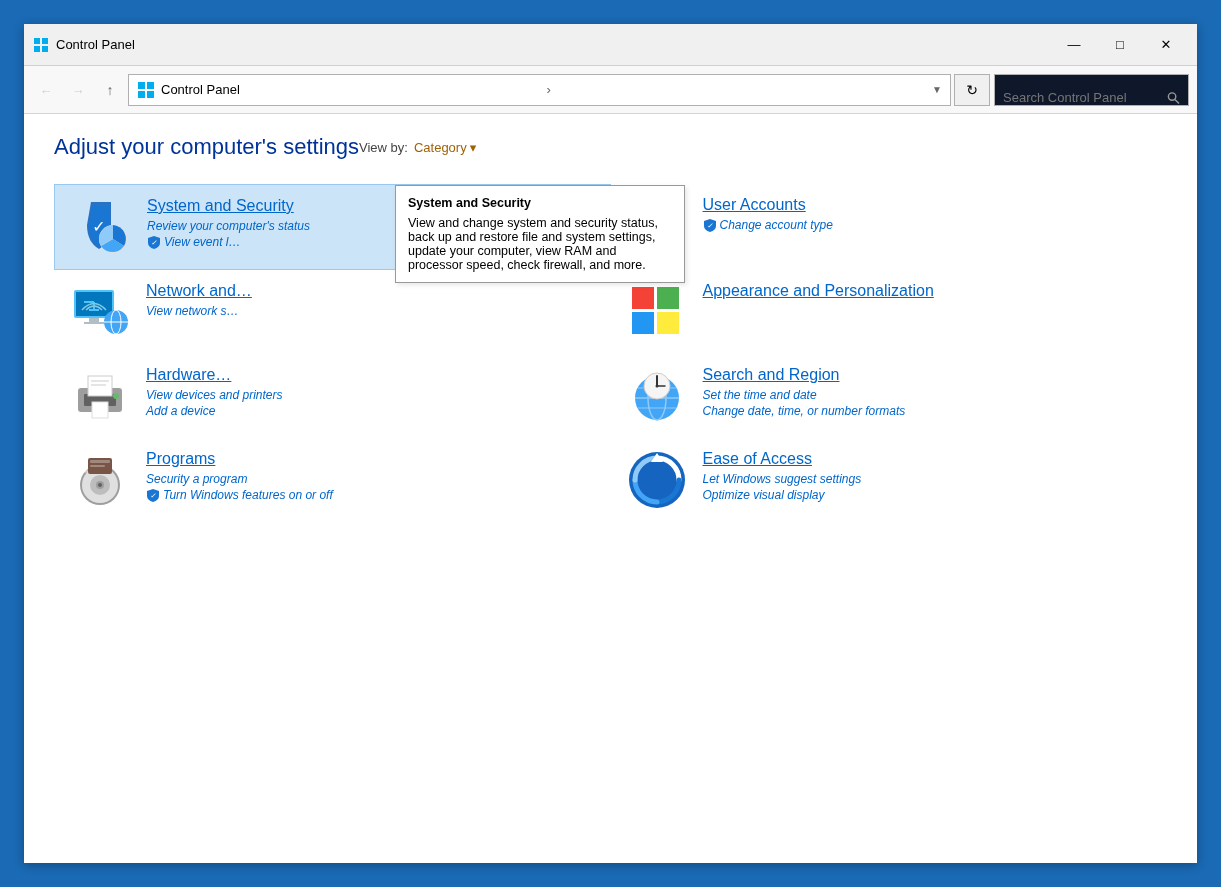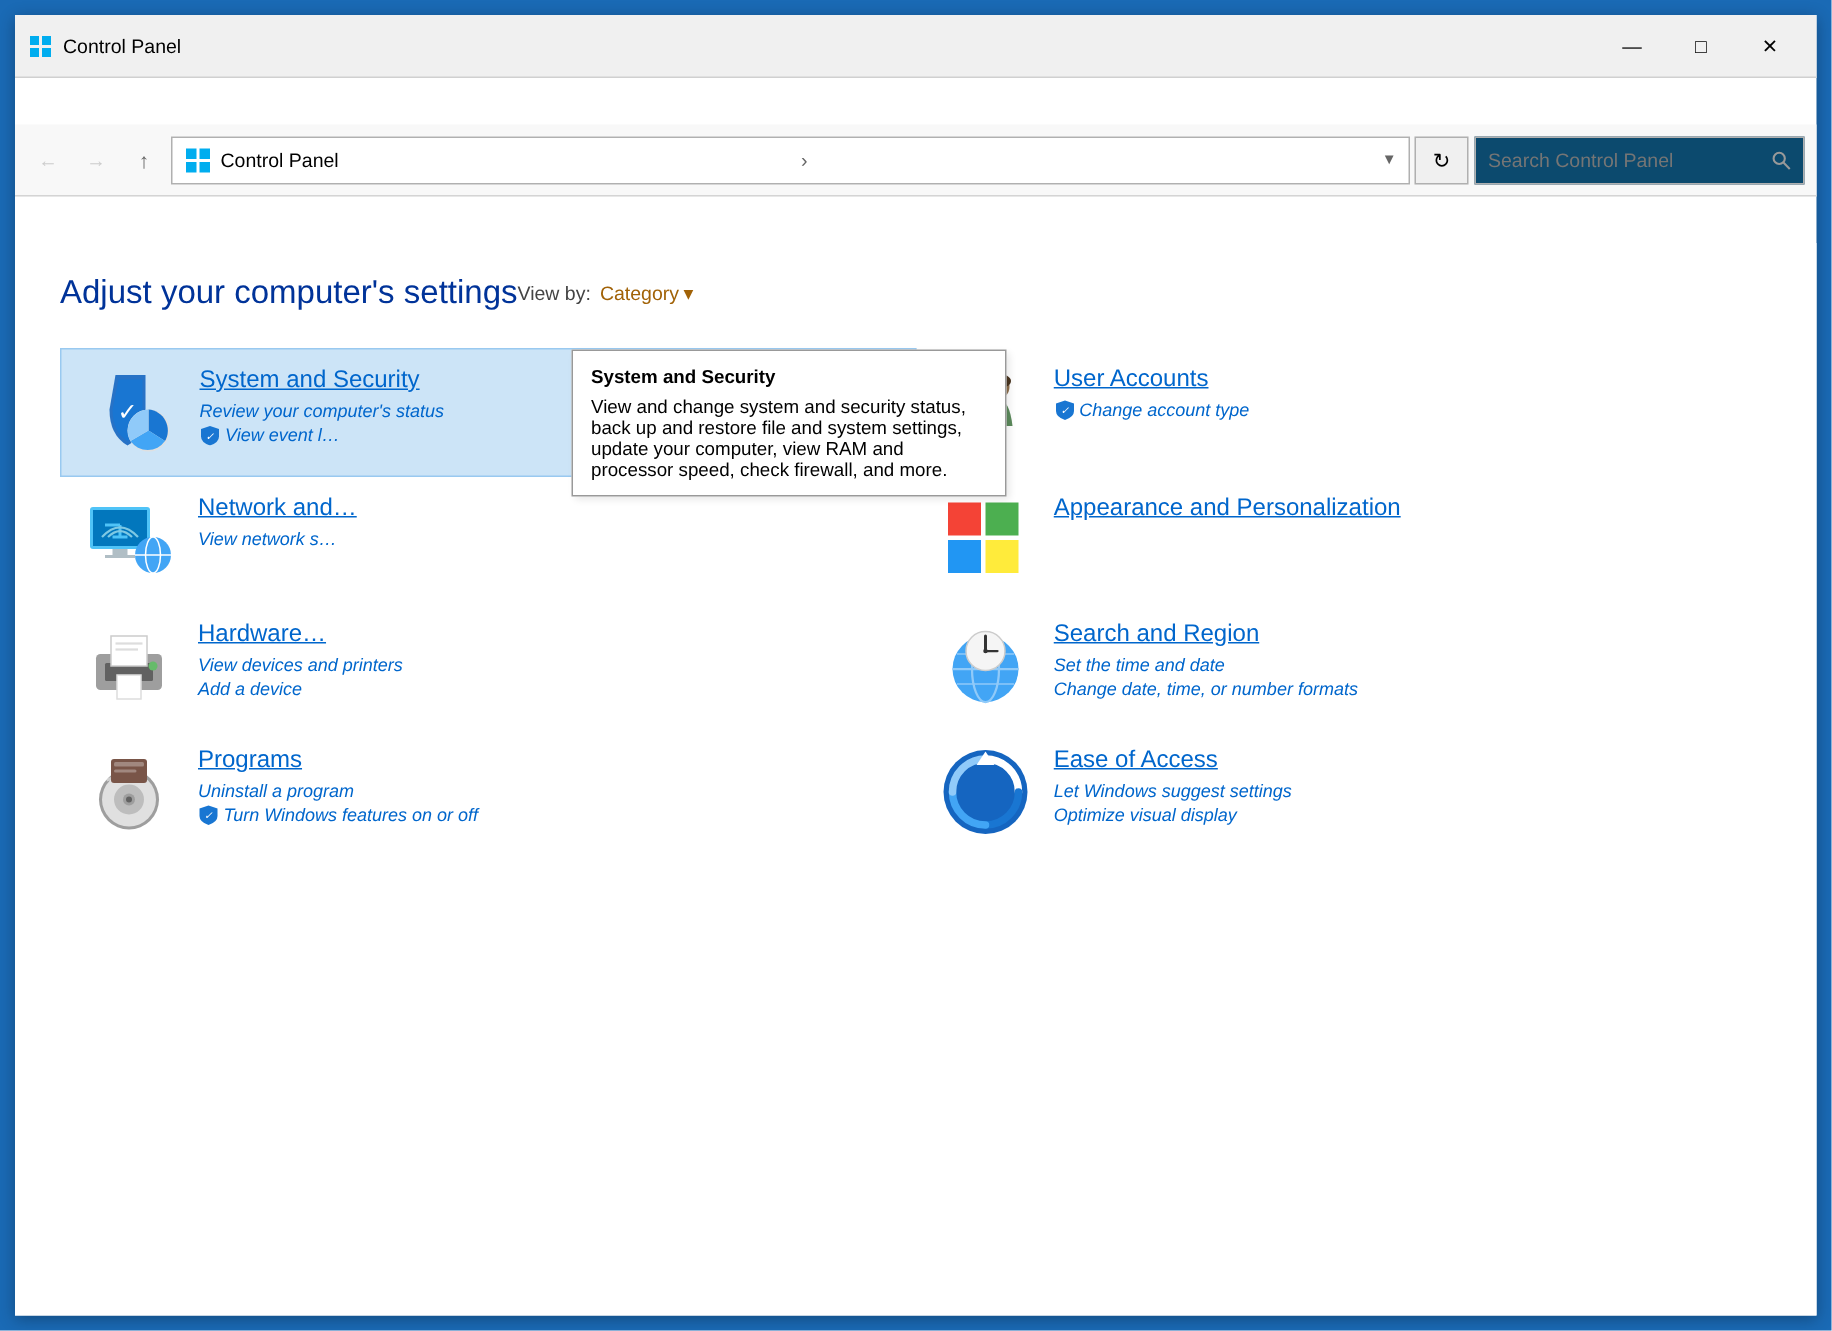--- a/index.html
+++ b/index.html
@@ -110,26 +110,26 @@
       border: 1px solid #b0b0b0;
       background: #f0f0f0;
       cursor: pointer;
       display: flex;
       align-items: center;
       justify-content: center;
       font-size: 14px;
       margin-left: -1px;
     }
     .search-box {
-      width: 220px;
+      width: 195px;
       height: 32px;
       border: 1px solid #b0b0b0;
-      background: #0c4a6e;
-      display: flex;
-      align-items: center;
+      background: #0f172a;
+      display: flex;
+      align-items: flex-end;
       padding: 0 8px;
     }
     .search-box input {
       border: none;
       outline: none;
       font-size: 13px;
       color: #999;
       width: 100%;
       background: transparent;
     }
@@ -245,26 +245,25 @@
       cursor: pointer;
       color: #666;
       font-size: 14px;
       display: flex;
       align-items: center;
       justify-content: center;
     }
 
     .window-frame {
       background: #fff;
-      margin: 10px;
+      margin: 24px;
       flex: 1;
       display: flex;
       flex-direction: column;
       box-shadow: 0 2px 10px rgba(0,0,0,0.3);
-      gap: 31px;
     }
   </style>
 </head>
 <body>
 
 <div class="window-frame">
 
   <div class="title-bar">
     <div class="title-bar-icon">
       <svg width="16" height="16" viewBox="0 0 16 16">
@@ -482,21 +481,21 @@
 
             <path d="M15,22 Q25,18 35,22" fill="none" stroke="white" stroke-width="2" opacity="0.5"></path>
 
             <rect x="18" y="8" width="24" height="16" rx="2" fill="#795548"></rect>
             <rect x="20" y="10" width="20" height="3" rx="1" fill="#a1887f"></rect>
             <rect x="20" y="15" width="15" height="2" rx="1" fill="#a1887f"></rect>
           </svg>
         </div>
         <div class="category-text">
           <div class="category-title">Programs</div>
-          <div class="category-link">Uninstall a program</div>
+          <div class="category-link">Security a program</div>
           <div class="category-link">
             <svg width="14" height="14" viewBox="0 0 14 14">
               <path d="M7,1 L13,3 L13,8 Q13,12 7,14 Q1,12 1,8 L1,3 Z" fill="#1976d2"></path>
               <text x="7" y="10" text-anchor="middle" font-size="7" fill="white">✓</text>
             </svg>
             Turn Windows features on or off
           </div>
         </div>
       </div>
 

